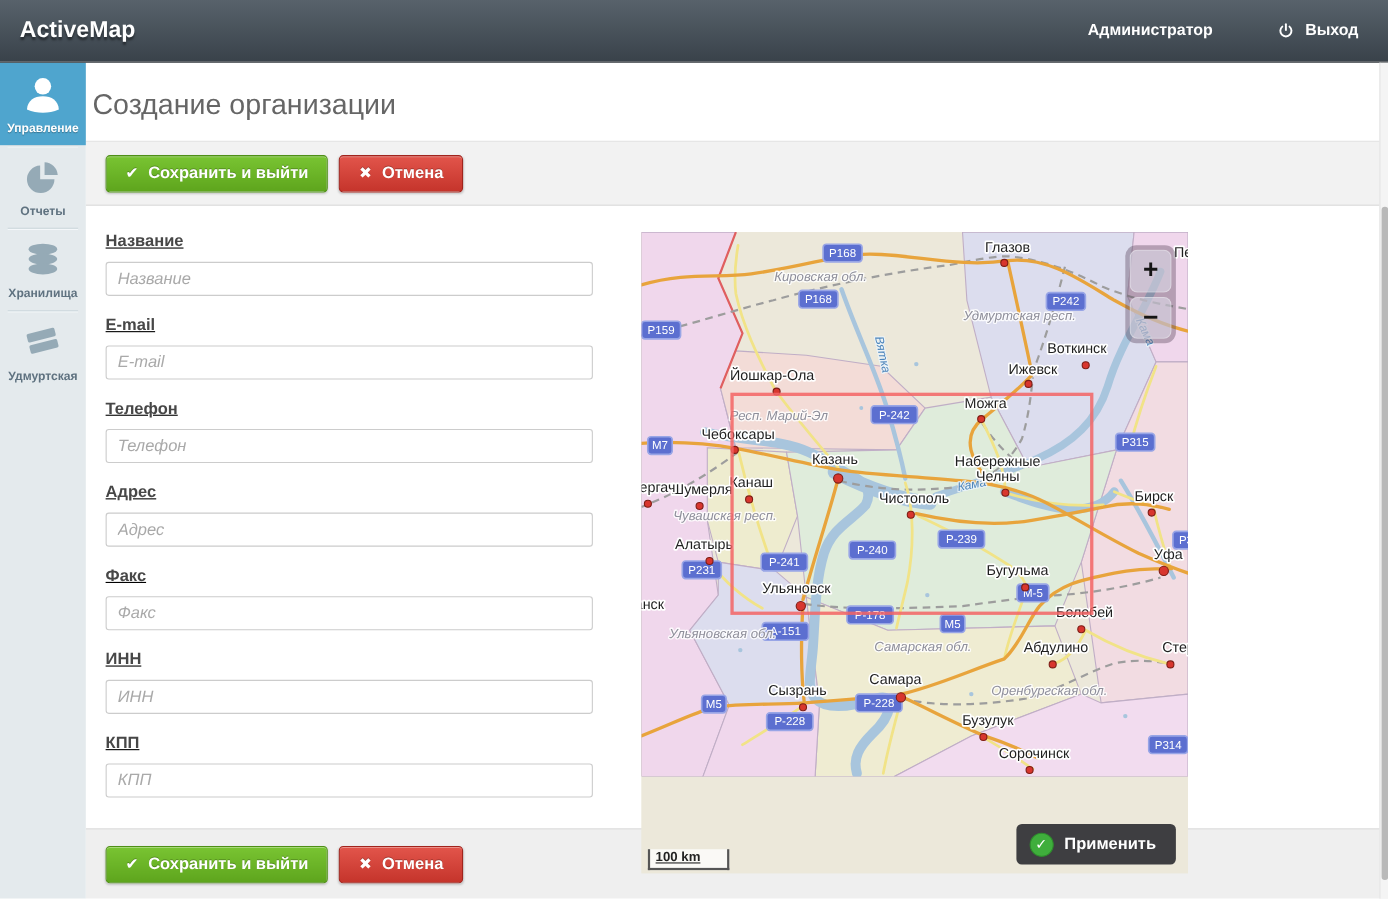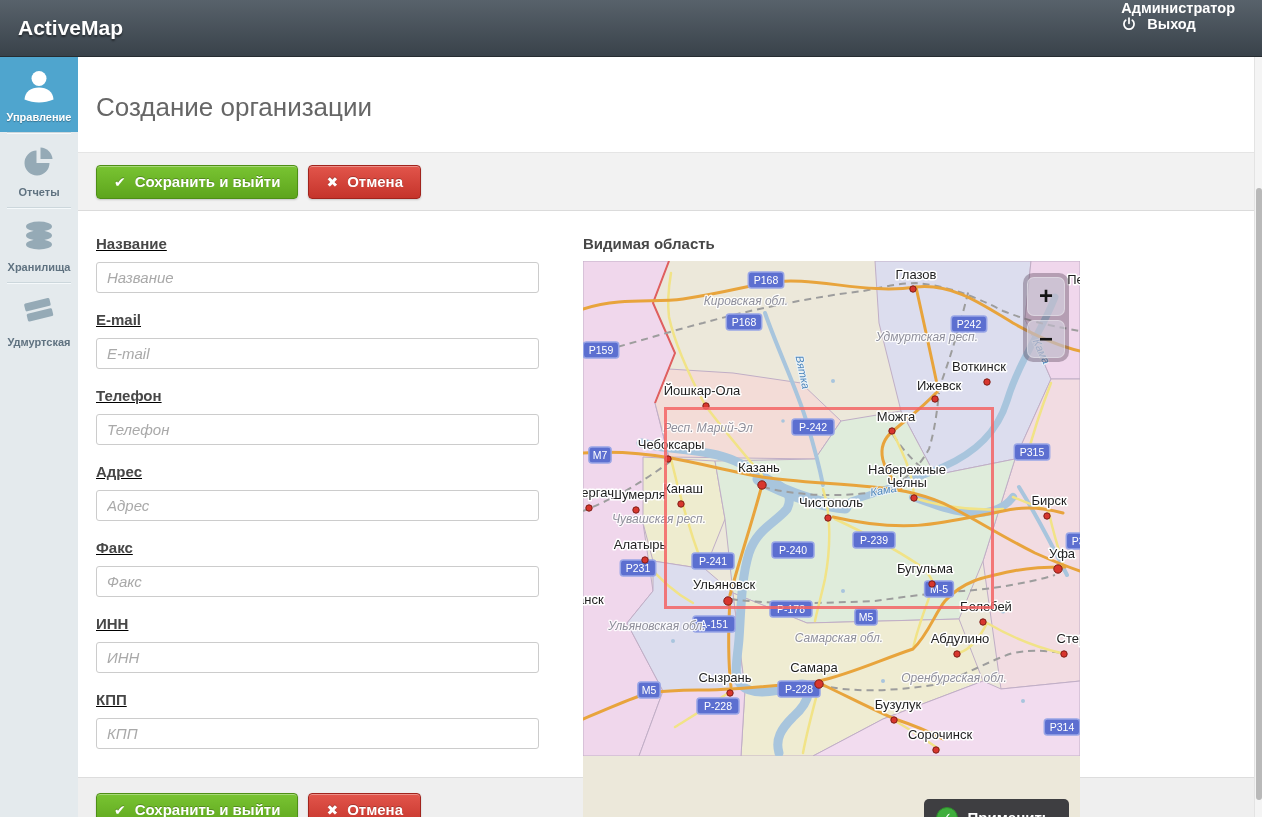--- a/index.html
+++ b/index.html
@@ -10,40 +10,40 @@
   }
   
   .header {
     position:absolute; top:0; left:0; width:1262px; height:57px; z-index:20;
     background:linear-gradient(#58626b,#39424a);
     border-bottom:1px solid #262c31;
     display:flex; align-items:center;
   }
   .brand { color:#fff; font-size:21px; font-weight:bold; margin-left:18px;
     text-shadow:0 2px 2px rgba(0,0,0,.45); }
-  .hdr-right { margin-left:auto; display:flex; align-items:flex-start; height:100%;flex-direction:column; }
+  .hdr-right { margin-left:auto; display:flex; align-items:center; height:100%; }
   .hdr-item { display:flex; align-items:center; gap:10px; padding:0 27px;
     color:#fff; font-weight:bold; font-size:14.5px; cursor:pointer; }
   .hdr-sep { width:2px; margin:0;
     background:linear-gradient(to right,#2b3238 50%,#4d575f 50%); }
   
   .sidebar { position:absolute; top:57px; left:0; width:78px; height:760px;
     background:#e4eaed; z-index:10; }
   .sb-item { position:relative; height:75px; display:flex; flex-direction:column;
     align-items:center; justify-content:center; gap:5px; cursor:pointer; color:#95aab6; }
   .sb-item .sb-ic { width:40px; height:40px; display:flex; }
   .sb-item .sb-ic svg { width:40px; height:40px; }
   .sb-label { font-size:11px; font-weight:bold; color:#5f7280; }
   .sb-item.sep::before { content:""; position:absolute; top:0; left:7px; right:7px;
     height:1px; background:#ccd7dc; box-shadow:0 1px 0 #f5f9fb; }
   .sb-item.active { background:#4fa5ce; color:#fff; }
   .sb-item.active .sb-label { color:#fff; text-shadow:0 1px 1px rgba(0,0,0,.3);text-align:right; }
   
   .main { position:absolute; top:57px; left:78px; width:1184px; height:760px; background:#fff; }
-  .page-title { margin:12px; padding:23px 0 0 6px; height:71px;
+  .page-title { margin:0; padding:23px 0 0 6px; height:71px;
     font-size:26px; font-weight:400; color:#666; }
   .toolbar { height:59px; background:#f2f2f2; border-top:1px solid #e5e5e5;
     border-bottom:1px solid #dbdbdb; display:flex; align-items:center;
     padding-left:18px; gap:10px; }
   .btn { display:inline-flex; align-items:center; gap:9px; height:34px; padding:0 17px;
     border-radius:4px; font-family:inherit; font-weight:bold; font-size:15px; color:#fff;
     cursor:pointer; border:1px solid; text-shadow:0 -1px 0 rgba(0,0,0,.25);
     box-shadow:inset 0 1px 0 rgba(255,255,255,.35), 0 1px 2px rgba(0,0,0,.18); }
   .btn .bi { font-size:14px; }
   .btn-green { background:linear-gradient(#79c432,#5ea51d); border-color:#4e8f16; }
@@ -180,21 +180,20 @@
         <div class="field-row"><div class="field-label">Название</div><input class="field-input" type="text" placeholder="Название" style=""></div>
         <div class="field-row"><div class="field-label">E-mail</div><input class="field-input" type="text" placeholder="E-mail" style=""></div>
         <div class="field-row"><div class="field-label">Телефон</div><input class="field-input" type="text" placeholder="Телефон" style=""></div>
         <div class="field-row"><div class="field-label">Адрес</div><input class="field-input" type="text" placeholder="Адрес" style=""></div>
         <div class="field-row"><div class="field-label">Факс</div><input class="field-input" type="text" placeholder="Факс" style=""></div>
         <div class="field-row"><div class="field-label">ИНН</div><input class="field-input" type="text" placeholder="ИНН" style=""></div>
         <div class="field-row"><div class="field-label">КПП</div><input class="field-input" type="text" placeholder="КПП" style=""></div>
       </div>
 
     <div class="map-col">
-      <div class="map-title">Видимая область</div>
       <div class="map-wrap">
         <svg id="map-svg" viewBox="0 0 497 495" width="497" height="495">
           <rect width="497" height="495" fill="#ece8da"></rect>
           <g id="g-regions">
             <path class="rg" fill="#f0d7ec" d="M0,0 L86,0 L70,42 L92,92 L72,142 L86,198 L60,262 L70,330 L44,362 L80,430 L56,495 L0,495 Z"></path>
             <path class="rg" fill="#f3dcd7" d="M86,108 L150,112 L218,122 L258,160 L232,198 L86,196 L72,142 Z"></path>
             <path class="rg" fill="#dcddee" d="M292,0 L448,0 L442,58 L468,118 L432,198 L352,214 L318,150 L296,62 Z"></path>
             <path class="rg" fill="#f0d7ec" d="M448,0 L497,0 L497,118 L468,118 L442,58 Z"></path>
             <path class="rg" fill="#f2dce2" d="M432,198 L468,118 L497,118 L497,420 L418,428 L400,300 Z"></path>
             <path class="rg" fill="#eeeccf" d="M60,196 L132,200 L142,258 L122,308 L70,300 L60,262 Z"></path>

